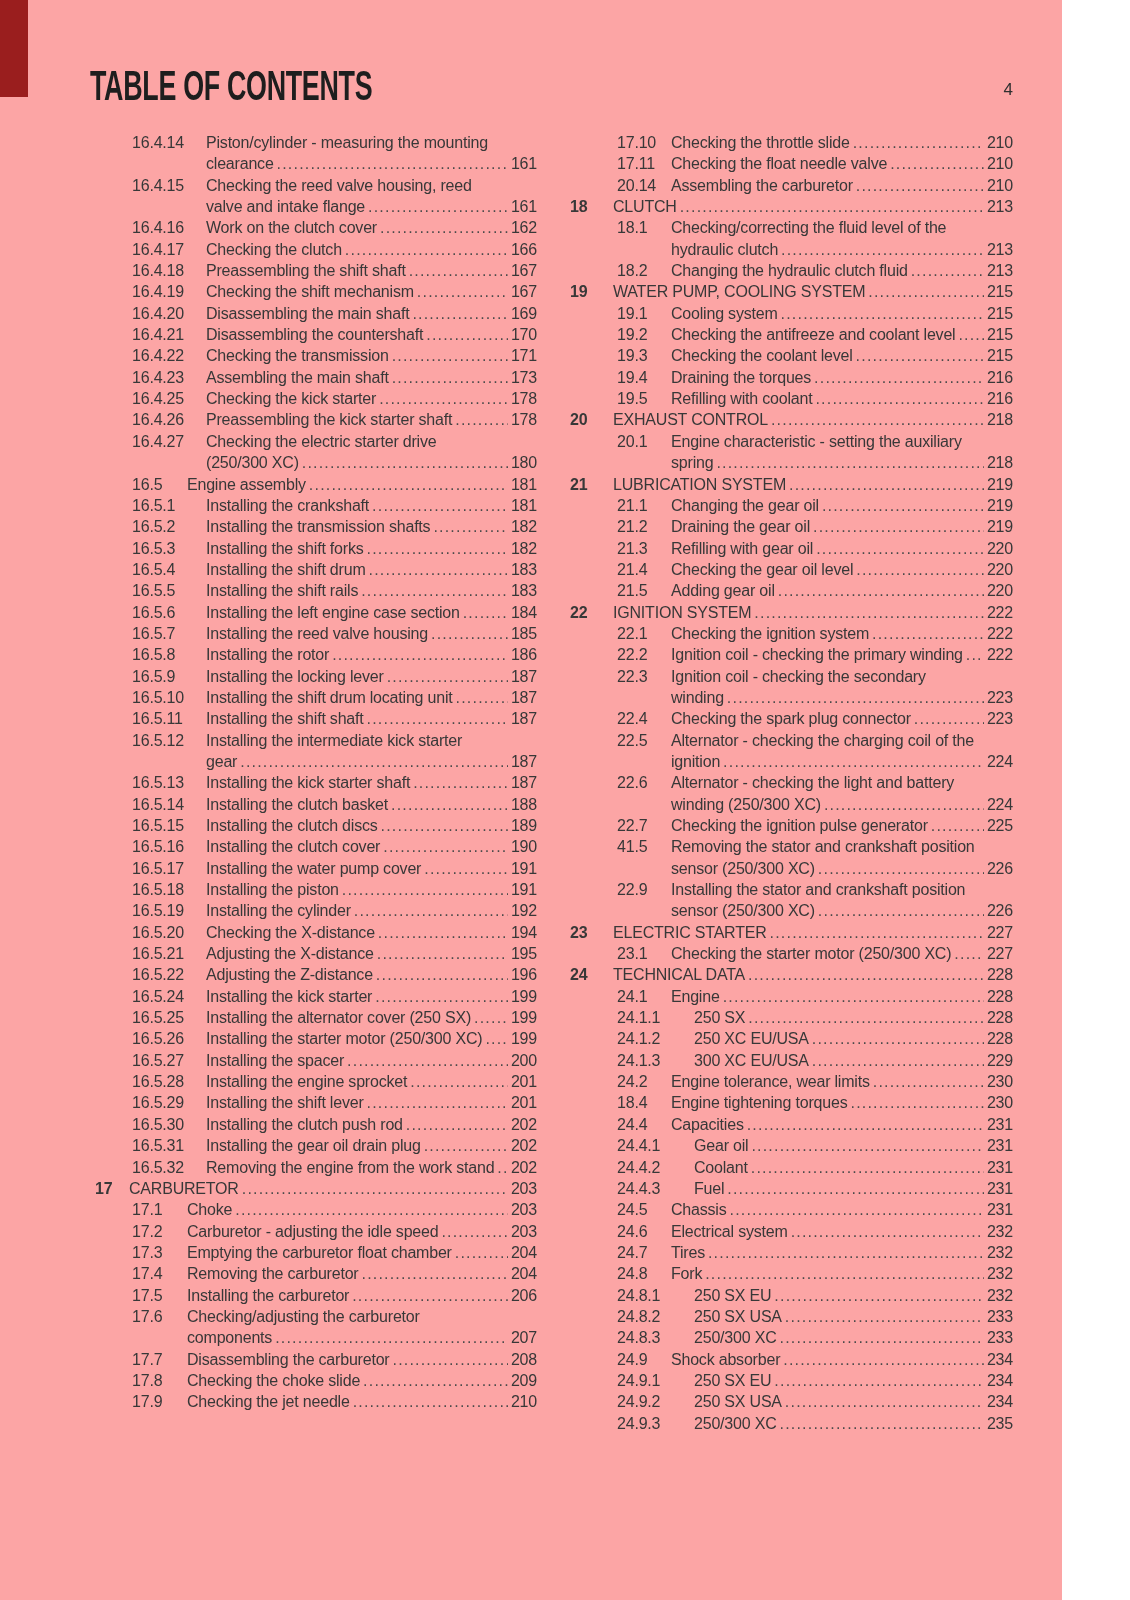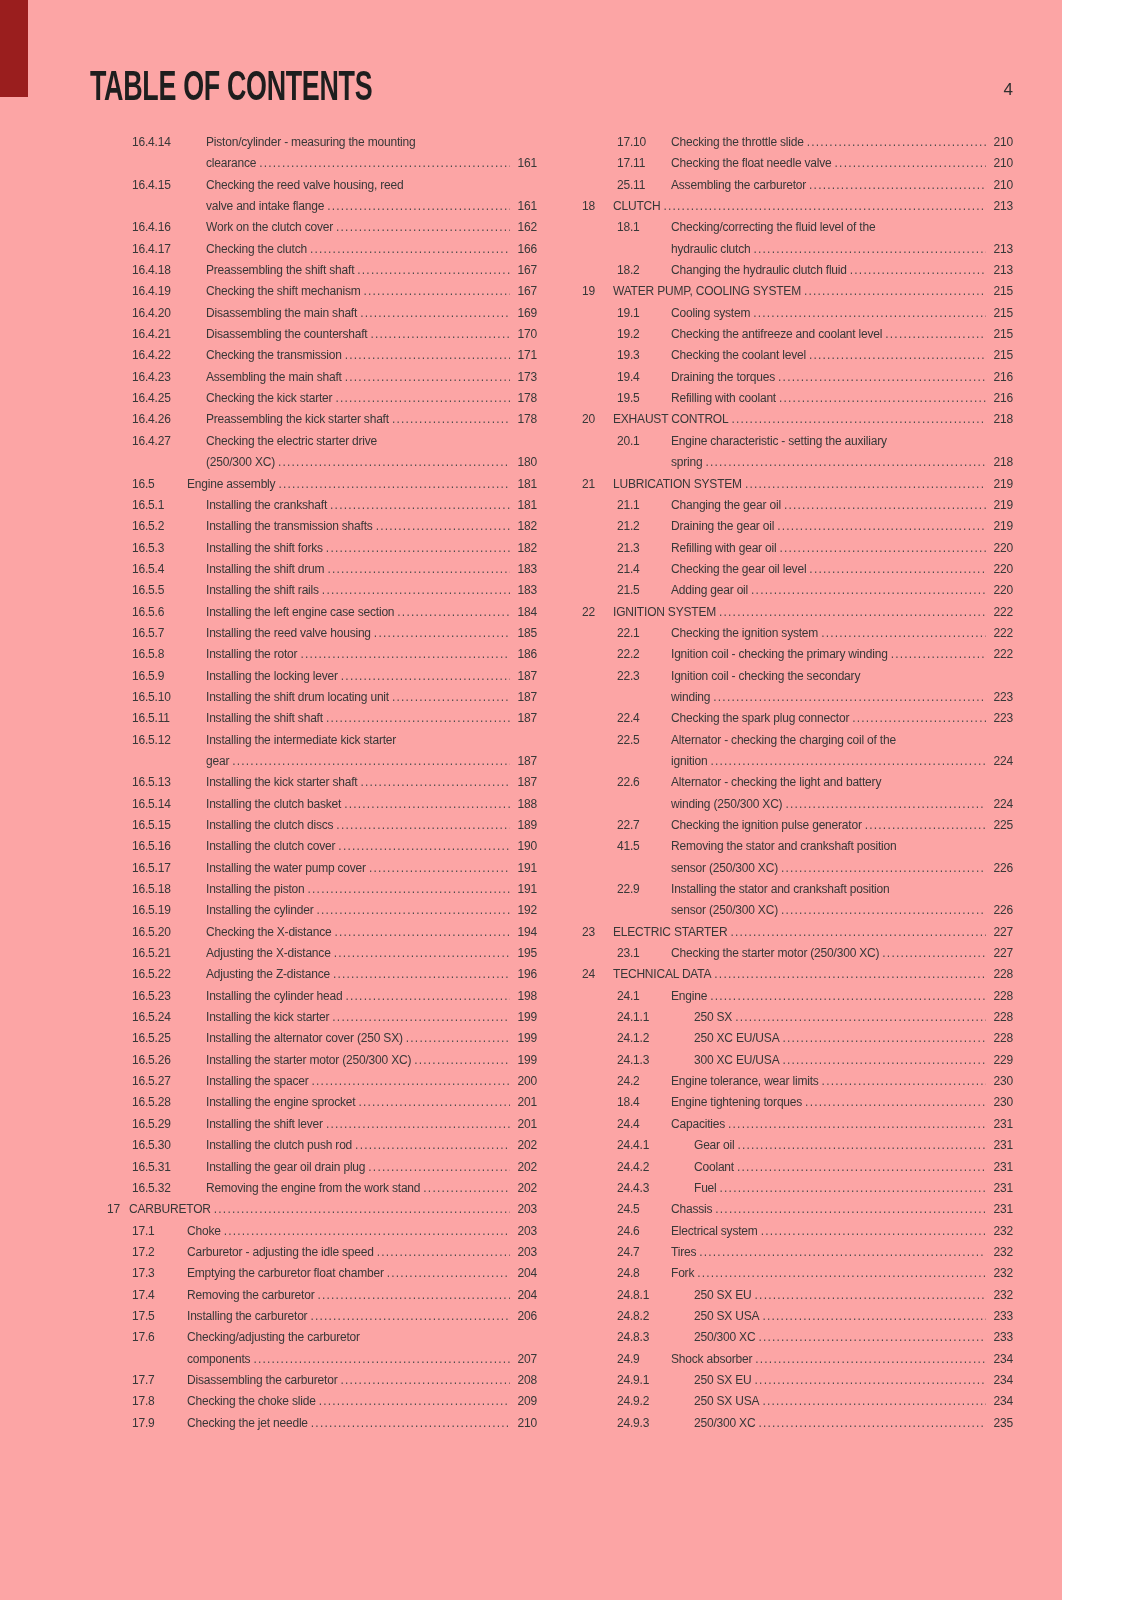--- a/index.html
+++ b/index.html
@@ -36,30 +36,30 @@
     position: absolute;
     left: 953px; top: 80px;
     width: 60px;
     text-align: right;
     font-size: 17px;
     color: #2f2f2f;
   }
   .col {
     position: absolute;
     top: 132px;
-    font-size: 12px;
+    font-size: 16px;
     line-height: 21.35px;
     letter-spacing: -0.2px;
   }
   .col.left  { left: 95px;  width: 442px; --t1: 34px; --n2: 37px; --t2: 92px;  --t3: 111px; }
   .col.right { left: 570px; width: 443px; --t1: 43px; --n2: 47px; --t2: 101px; --t3: 124px; }
   .entry { position: relative; }
   .entry .num { position: absolute; top: 0; left: 0; }
   .entry.l1 { padding-left: var(--t1); }
-  .entry.l1 .num { left: 12px; }
+  .entry.l1 .num { left: 0; font-weight: bold; }
   .entry.l2 { padding-left: var(--t2); }
   .entry.l2 .num { left: var(--n2); }
   .entry.l3 { padding-left: var(--t3); }
   .entry.l3 .num { left: var(--n2); }
   .tline { white-space: nowrap; }
   .tline.last { display: flex; align-items: baseline; }
   .txt { flex: 0 0 auto; }
   .dots {
     flex: 1 1 10px;
     min-width: 0;
@@ -369,28 +369,20 @@
       </div>
       <div class="entry l3">
         <span class="num">16.5.22</span>
         <div class="tline last">
           <span class="txt">Adjusting the Z-distance</span>
           <span class="dots"></span>
           <span class="pg">196</span>
         </div>
       </div>
       <div class="entry l3">
-        <span class="num">16.5.23</span>
-        <div class="tline last">
-          <span class="txt">Installing the cylinder head</span>
-          <span class="dots"></span>
-          <span class="pg">198</span>
-        </div>
-      </div>
-      <div class="entry l3">
         <span class="num">16.5.24</span>
         <div class="tline last">
           <span class="txt">Installing the kick starter</span>
           <span class="dots"></span>
           <span class="pg">199</span>
         </div>
       </div>
       <div class="entry l3">
         <span class="num">16.5.25</span>
         <div class="tline last">
@@ -548,21 +540,21 @@
       </div>
       <div class="entry l2">
         <span class="num">17.11</span>
         <div class="tline last">
           <span class="txt">Checking the float needle valve</span>
           <span class="dots"></span>
           <span class="pg">210</span>
         </div>
       </div>
       <div class="entry l2">
-        <span class="num">25.11</span>
+        <span class="num">20.14</span>
         <div class="tline last">
           <span class="txt">Assembling the carburetor</span>
           <span class="dots"></span>
           <span class="pg">210</span>
         </div>
       </div>
       <div class="entry l1">
         <span class="num">18</span>
         <div class="tline last">
           <span class="txt">CLUTCH</span>

